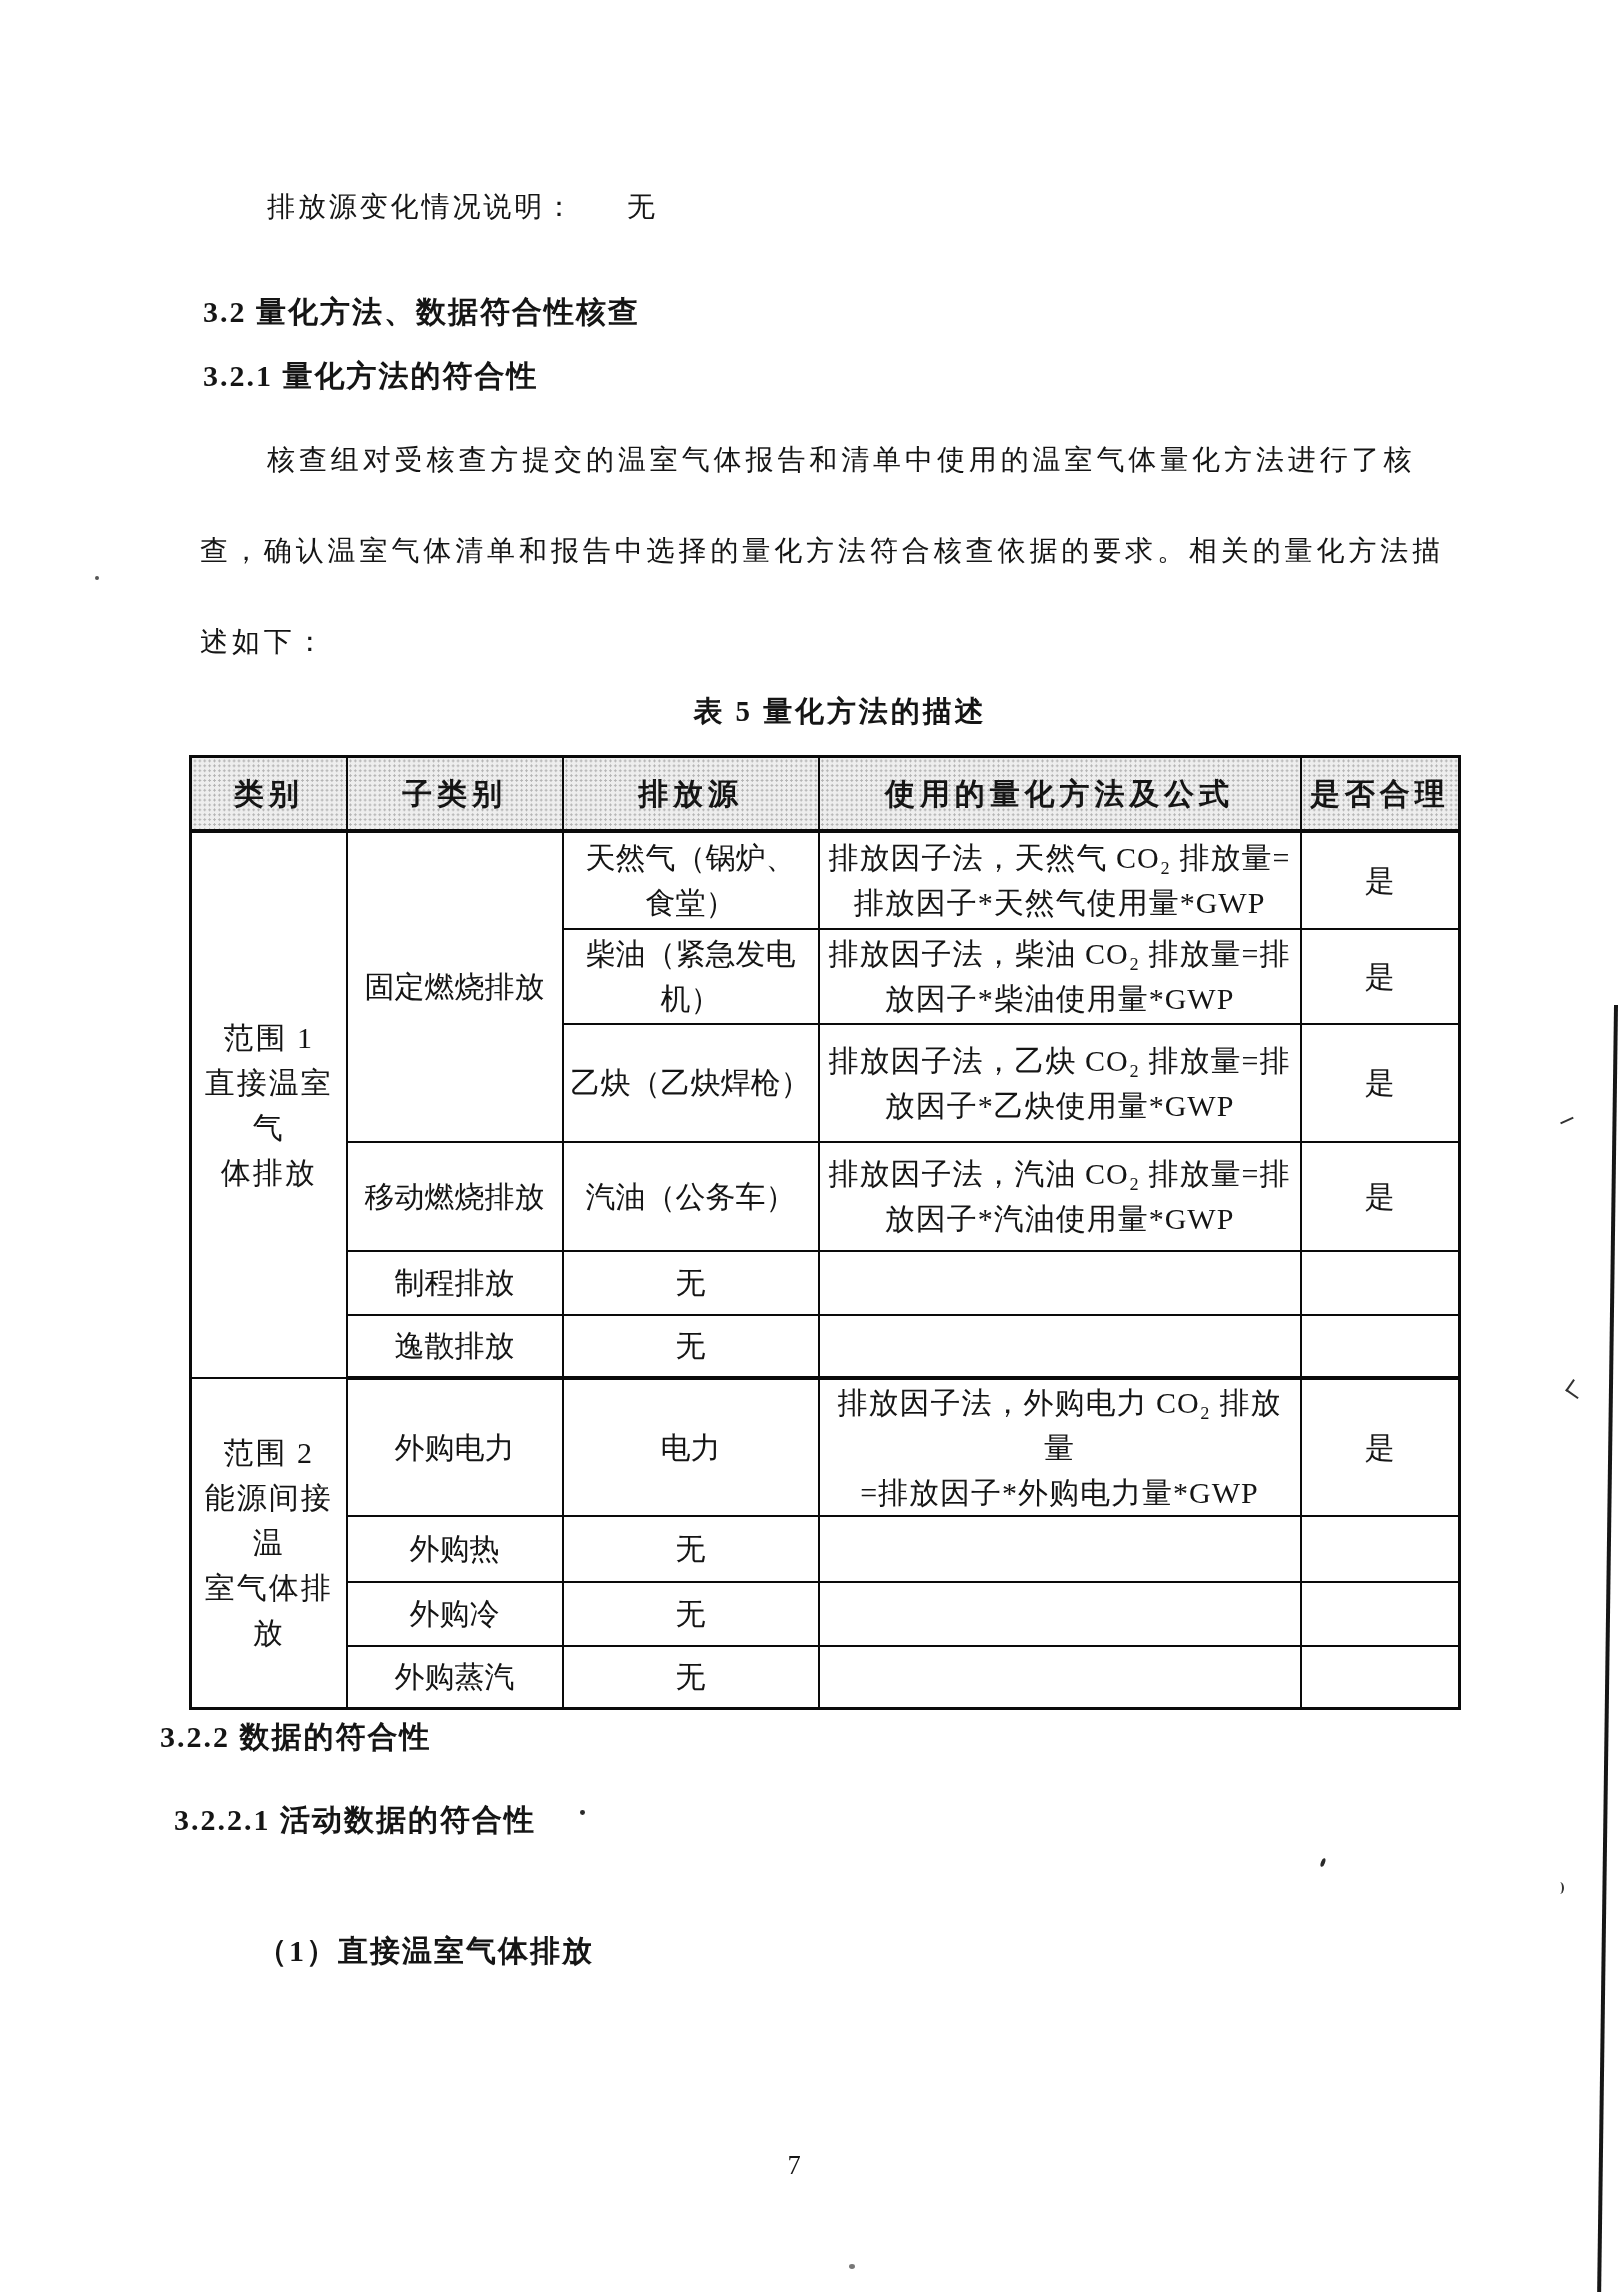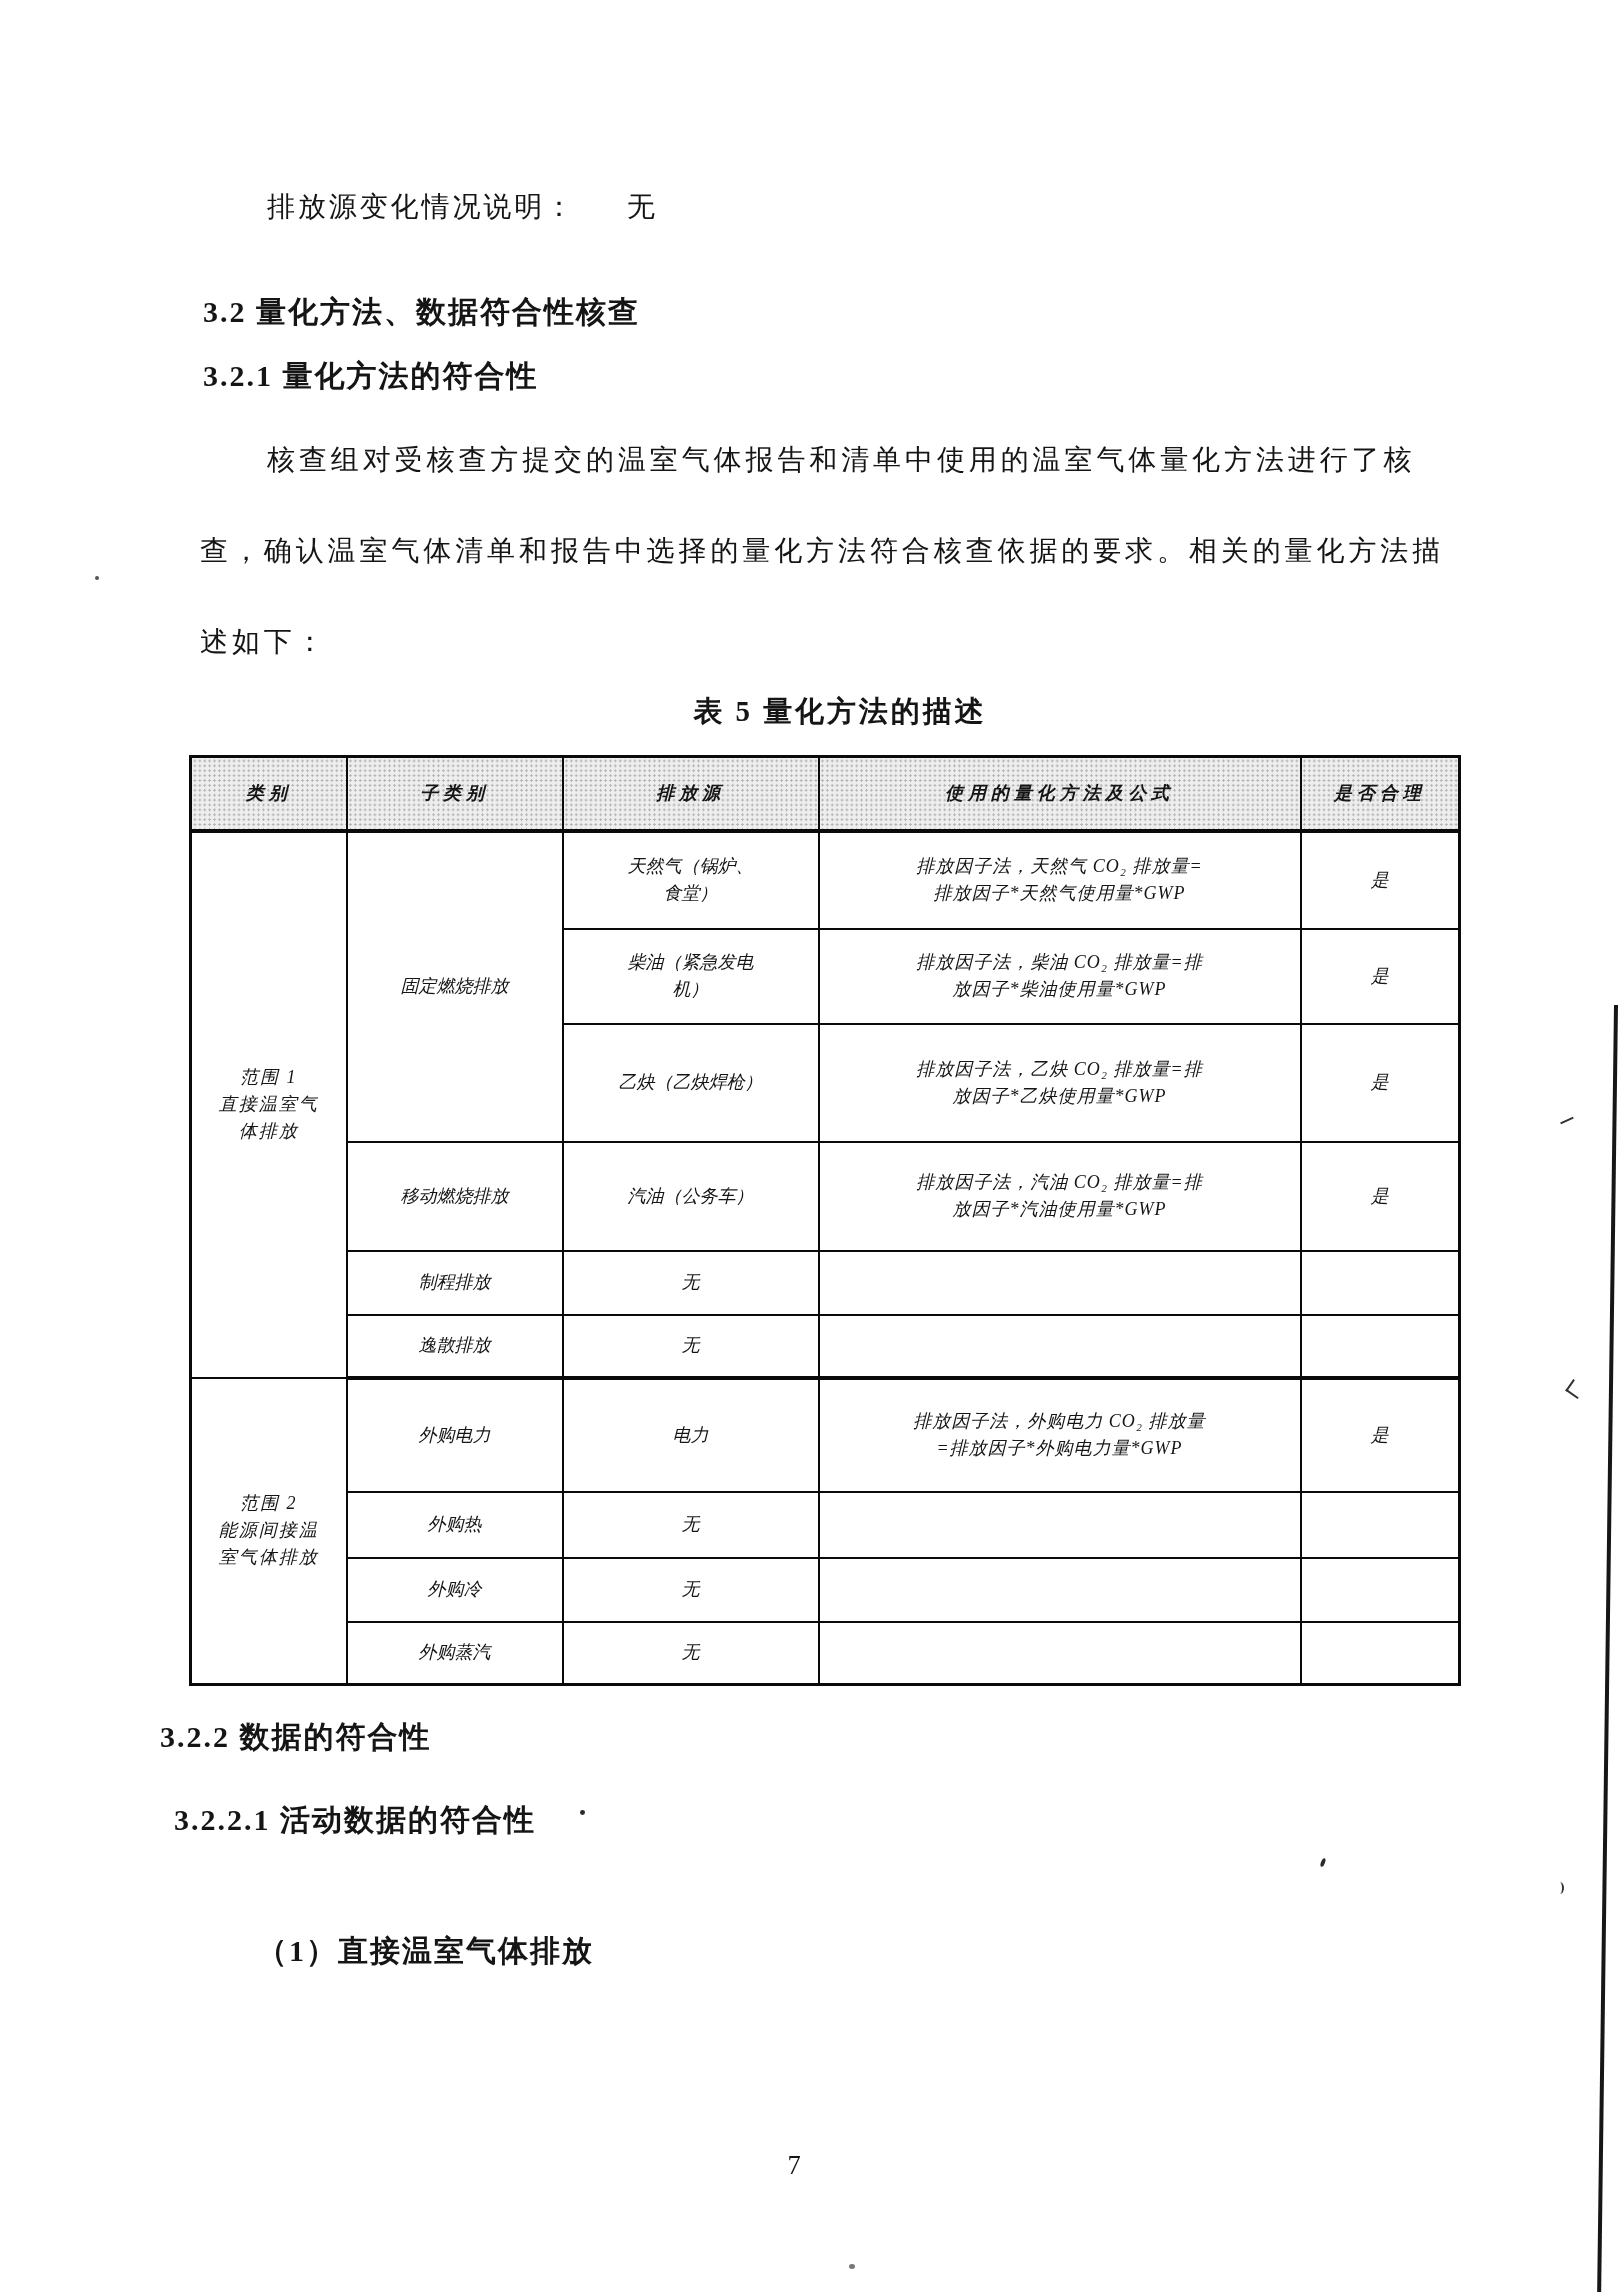--- a/index.html
+++ b/index.html
@@ -43,22 +43,21 @@
   .page-number {
     left: 0; top: 2150px; width: 1588px;
     text-align: center; font-size: 26.5px;
   }
 
   
   table.vtable {
     position: absolute; left: 189px; top: 755px;
     width: 1268px;
     border-collapse: collapse; table-layout: fixed;
-    font-size: 18px;
-    font-style: italic;
+    font-size: 30px;
   }
   .vtable td, .vtable th {
     border: 2px solid #0a0a0a;
     text-align: center; vertical-align: middle;
     padding: 0 3.9px;
     font-weight: normal;
     line-height: 1.5;
   }
   .vtable { border: 3.9px solid #0a0a0a; }
   .vtable thead th {

